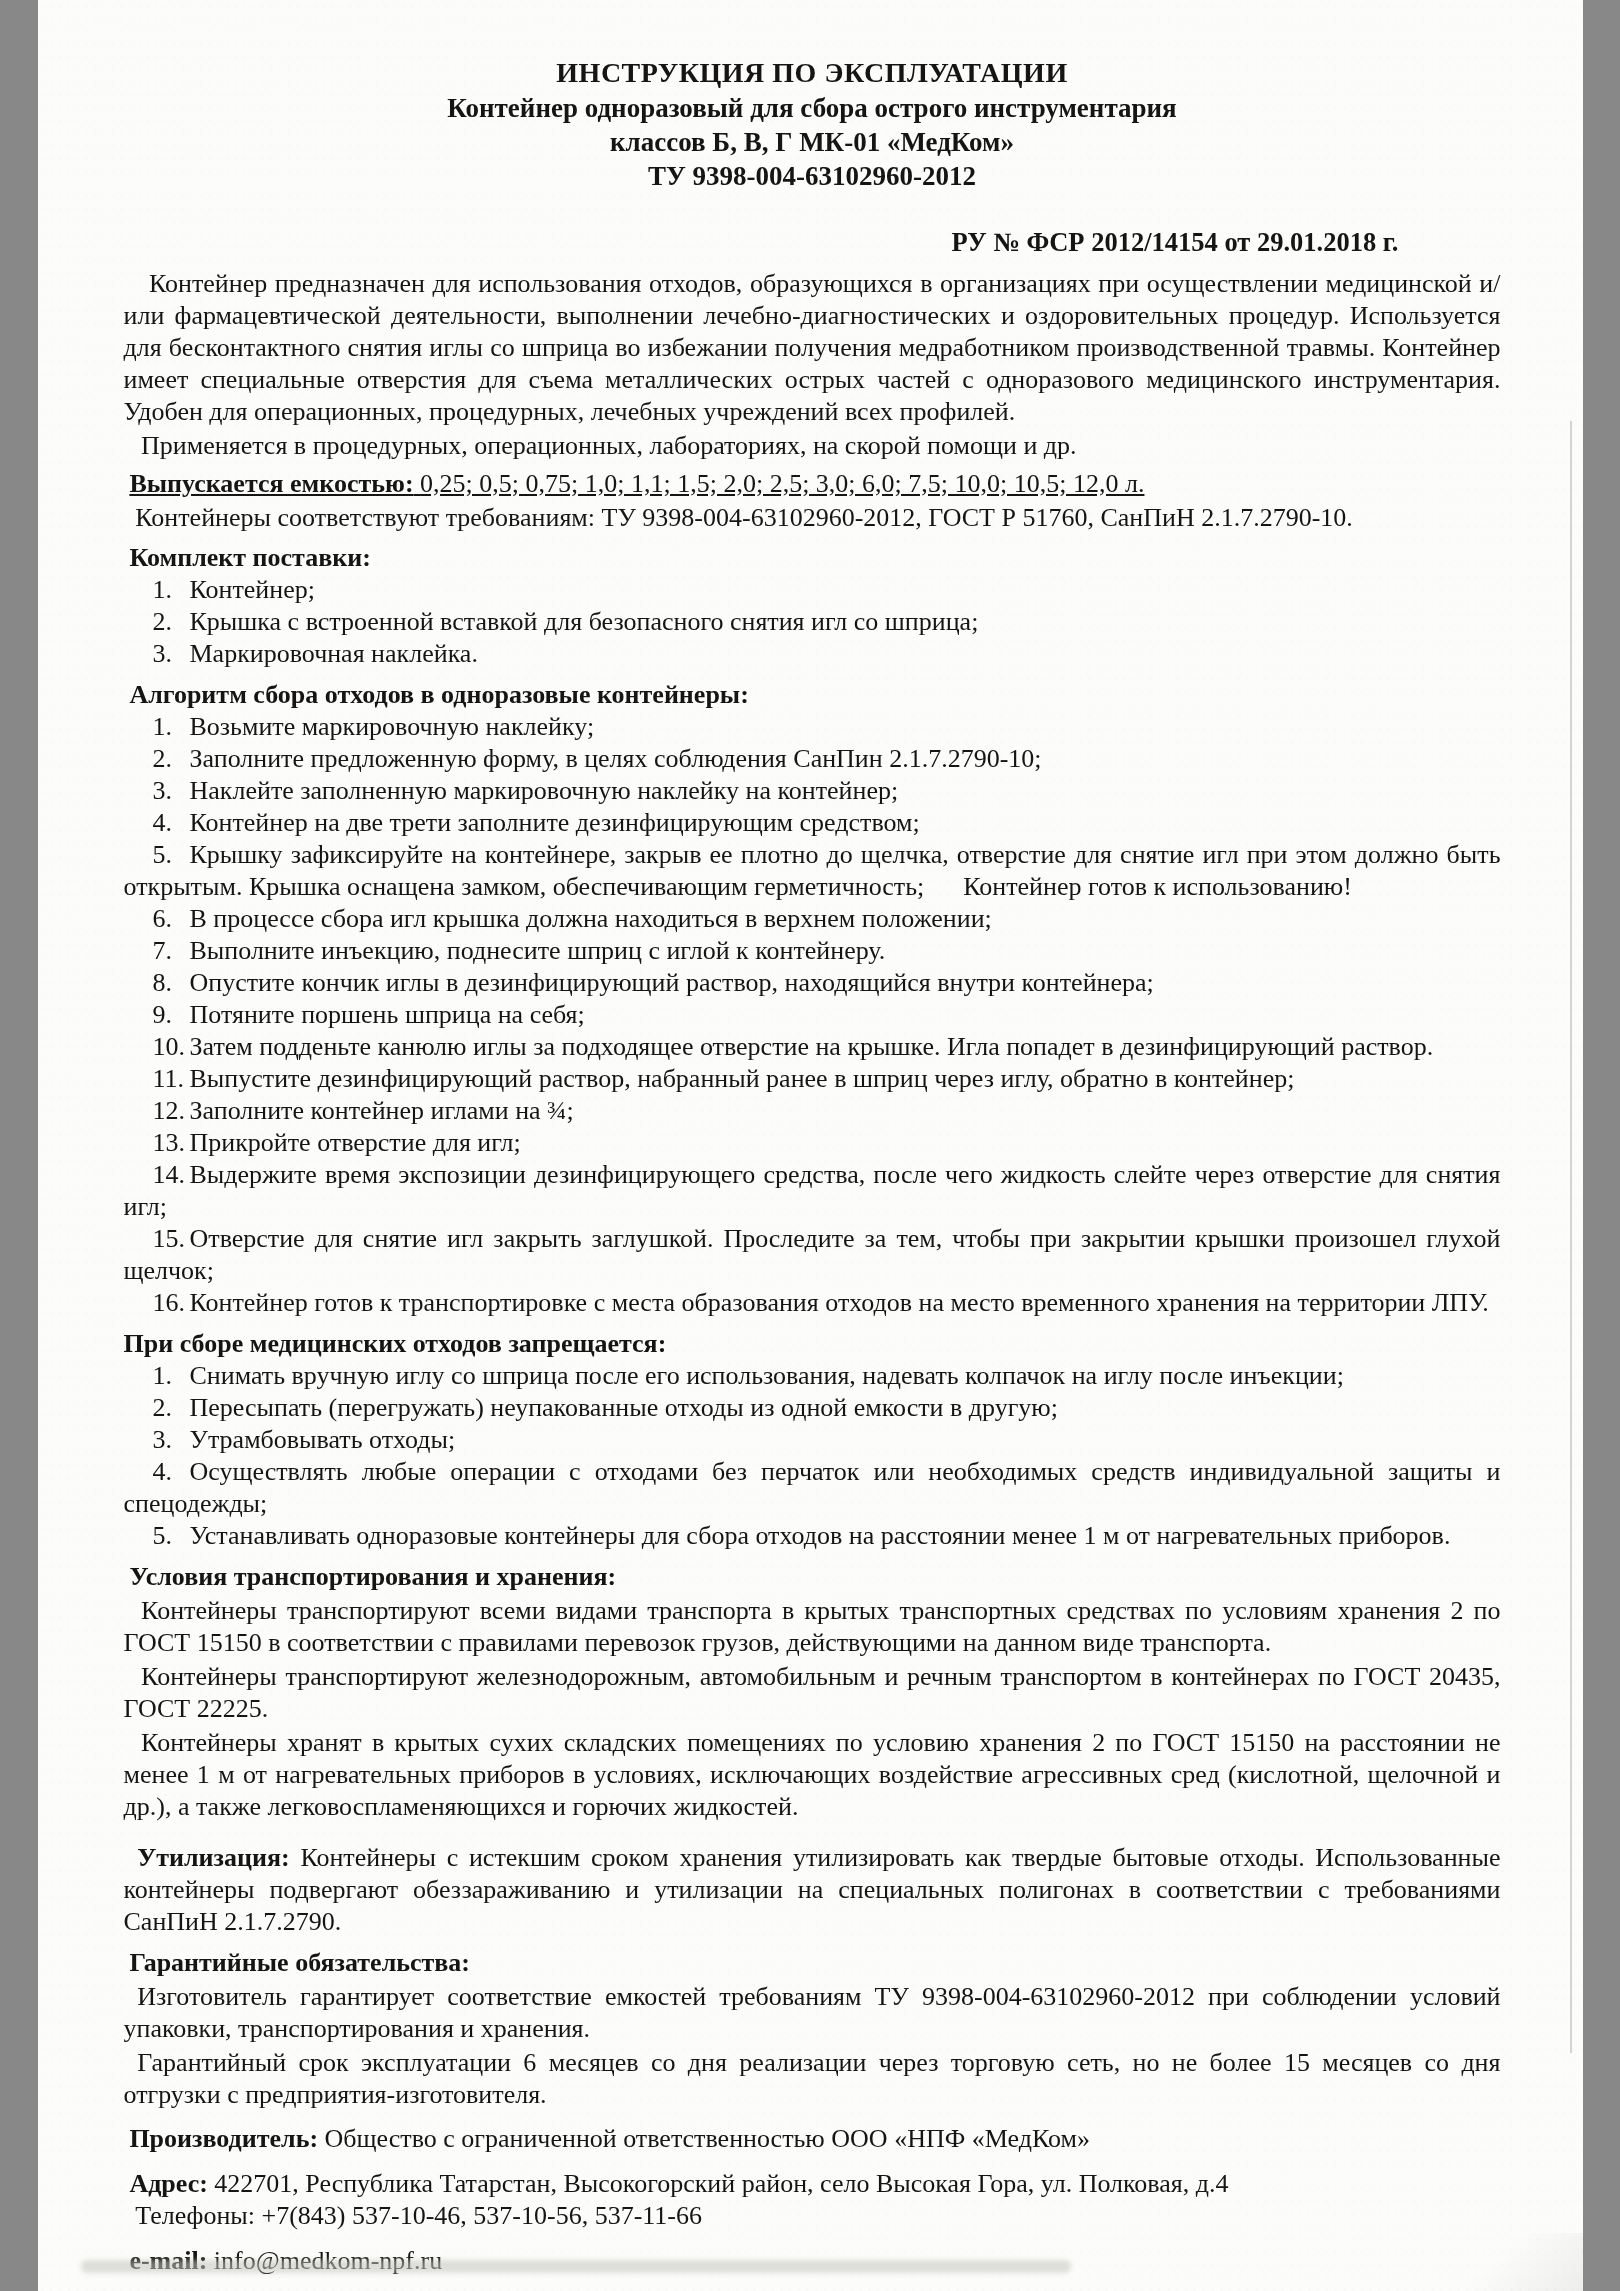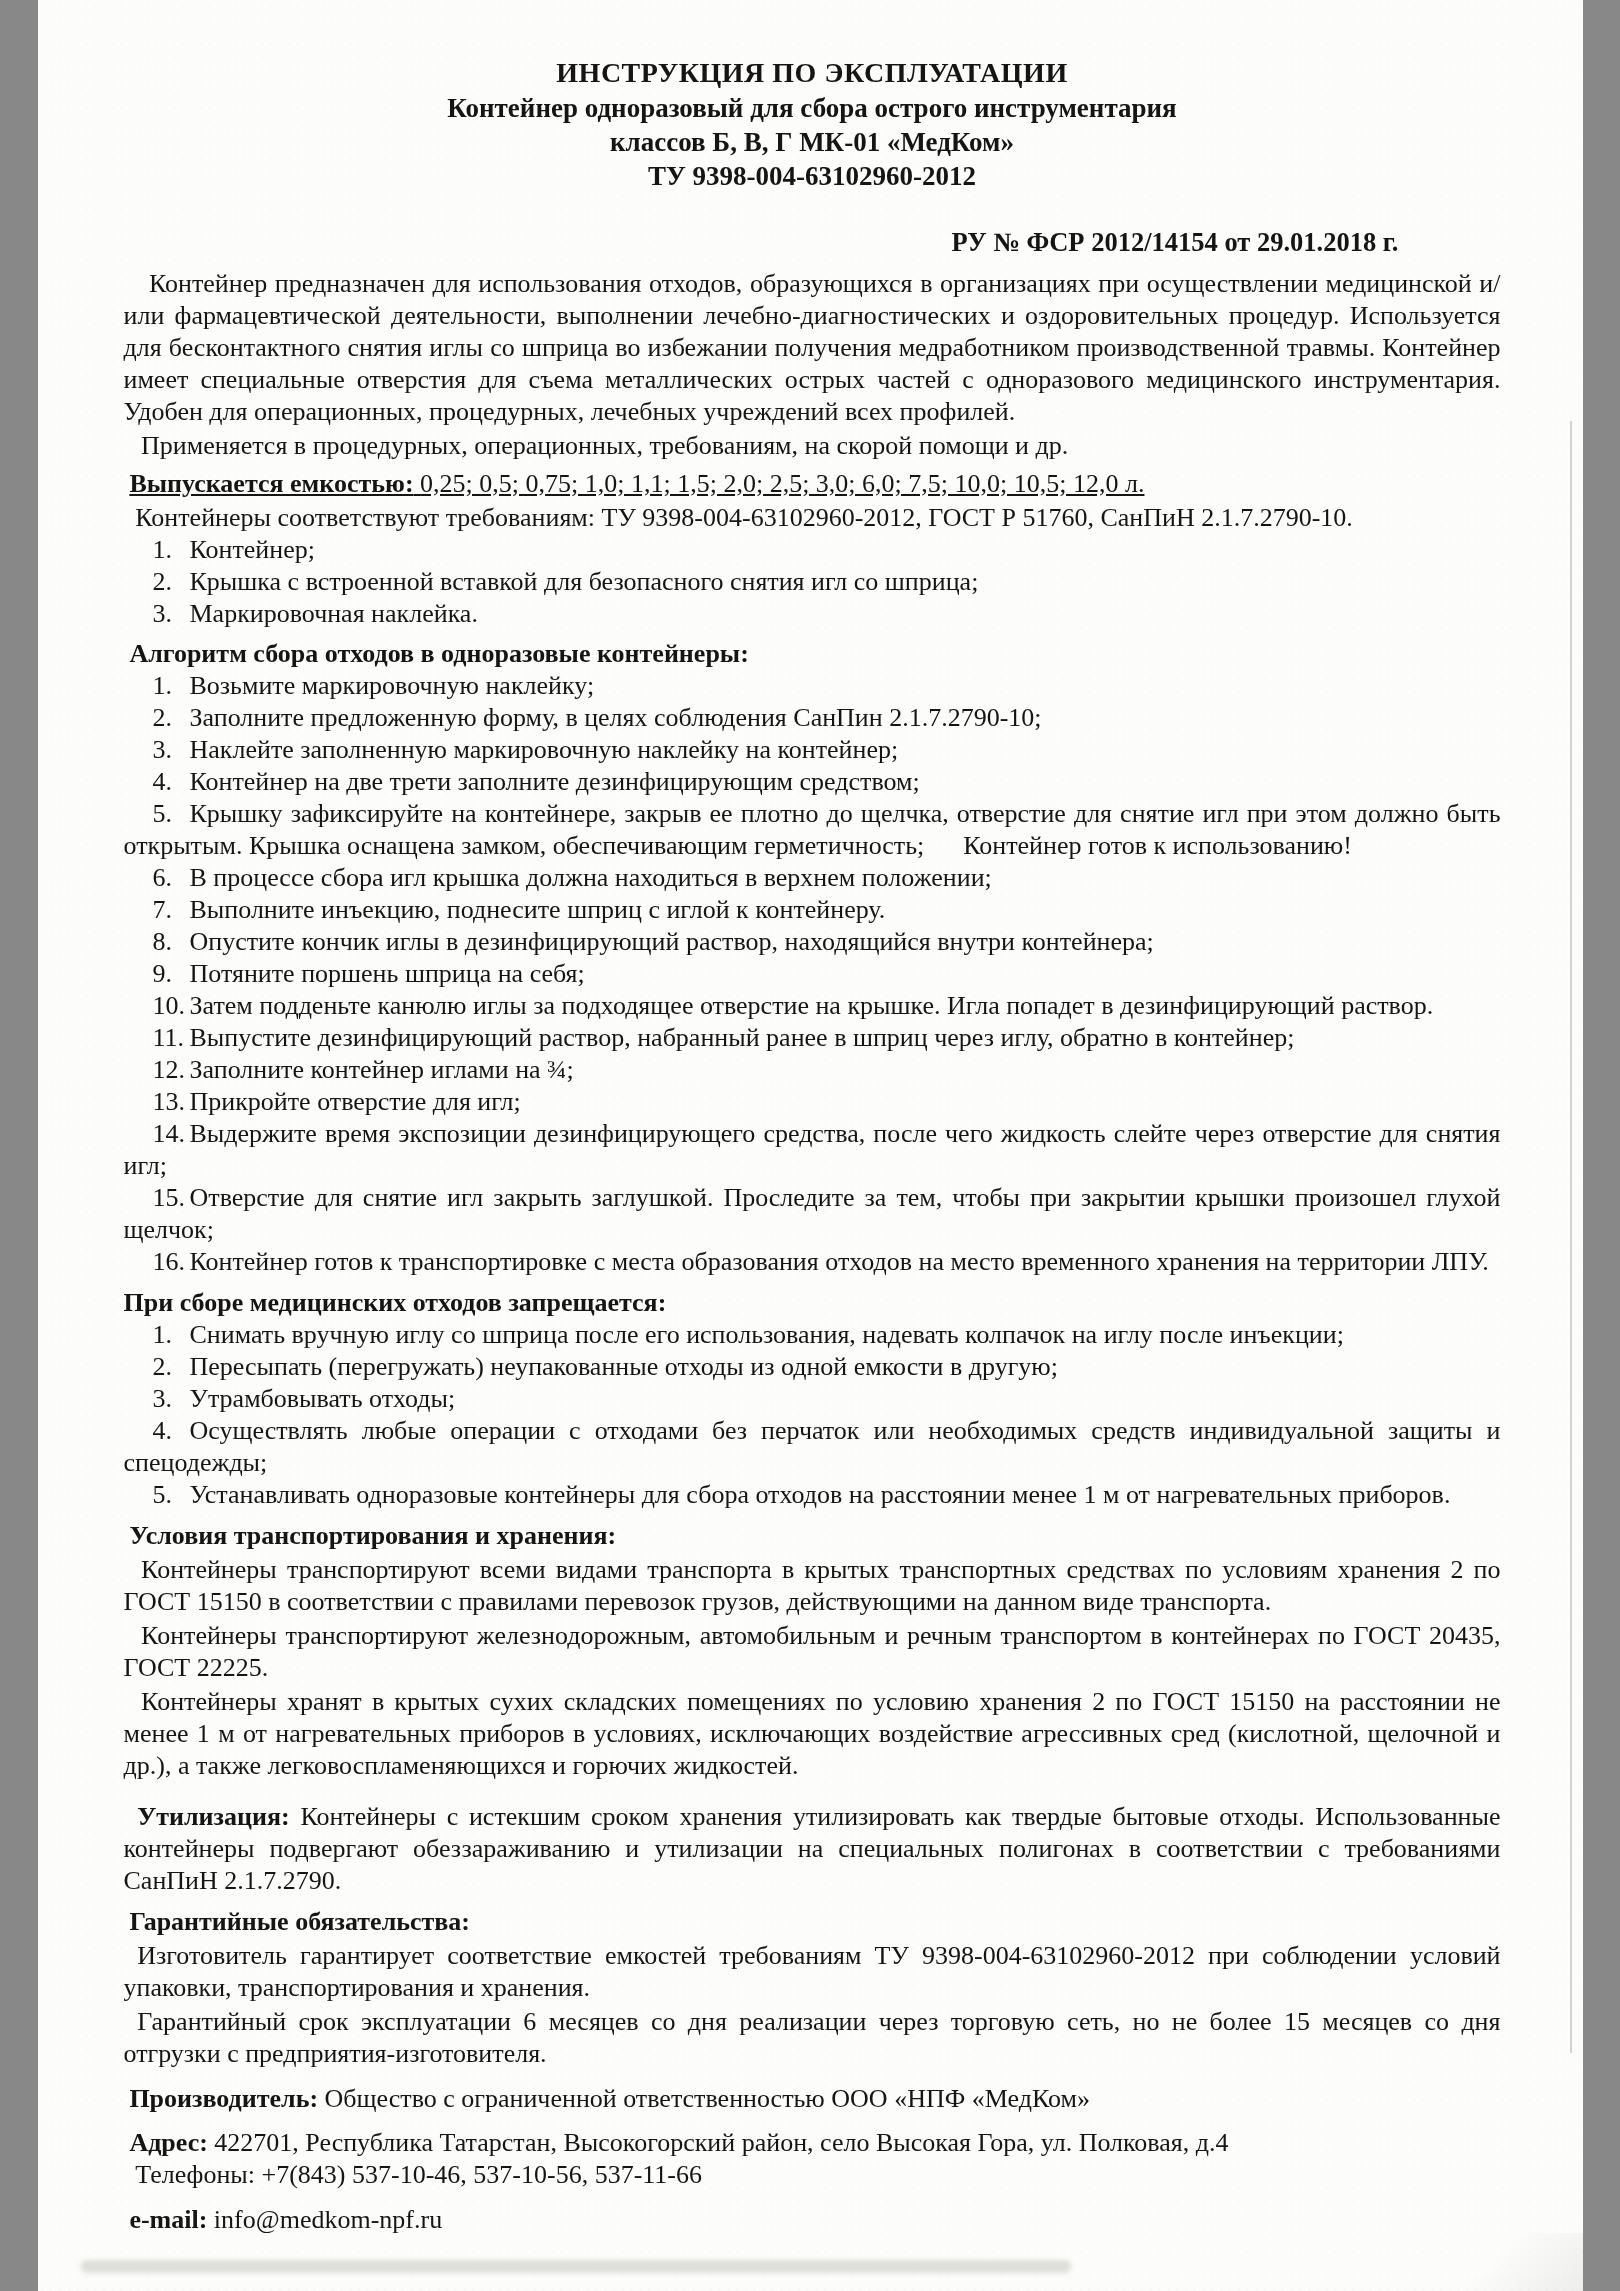--- a/index.html
+++ b/index.html
@@ -84,28 +84,29 @@
       <div class="t2">Контейнер одноразовый для сбора острого инструментария</div>
       <div class="t2">классов Б, В, Г МК-01 «МедКом»</div>
       <div class="t2">ТУ 9398-004-63102960-2012</div>
     </div>
 
     <div class="ru-line">РУ № ФСР 2012/14154 от 29.01.2018  г.</div>
 
     <div class="gap-s"></div>
 
     <div class="p">Контейнер предназначен для использования отходов, образующихся в организациях при осуществлении медицинской и/или фармацевтической деятельности, выполнении лечебно-диагностических и оздоровительных процедур. Используется для бесконтактного снятия иглы со шприца во избежании получения медработником производственной травмы. Контейнер имеет специальные отверстия для съема металлических острых частей с одноразового медицинского инструментария. Удобен для операционных, процедурных, лечебных учреждений всех профилей.</div>
-    <div class="p p-flat">Применяется в процедурных, операционных, требованиям, на скорой помощи и др.</div>
+    <div class="p p-flat">Применяется в процедурных, операционных, лабораториях, на скорой помощи и др.</div>
 
     <div class="lead-line">
       <b>Выпускается емкостью:</b>
       <span>0,25; 0,5; 0,75; 1,0; 1,1; 1,5; 2,0; 2,5; 3,0; 6,0; 7,5; 10,0; 10,5; 12,0 л.</span>
     </div>
     <div class="p p-small-indent" style="text-align:left;">Контейнеры соответствуют требованиям: ТУ 9398-004-63102960-2012, ГОСТ Р 51760, СанПиН 2.1.7.2790-10.</div>
 
+    <div class="h">Комплект поставки:</div>
     <div class="ol">
       <div class="li">Контейнер;</div>
       <div class="li">Крышка с встроенной вставкой для безопасного снятия игл со шприца;</div>
       <div class="li">Маркировочная наклейка.</div>
     </div>
 
     <div class="h">Алгоритм сбора отходов в одноразовые контейнеры:</div>
     <div class="ol">
       <div class="li">Возьмите маркировочную наклейку;</div>
       <div class="li">Заполните предложенную форму, в целях соблюдения СанПин 2.1.7.2790-10;</div>

